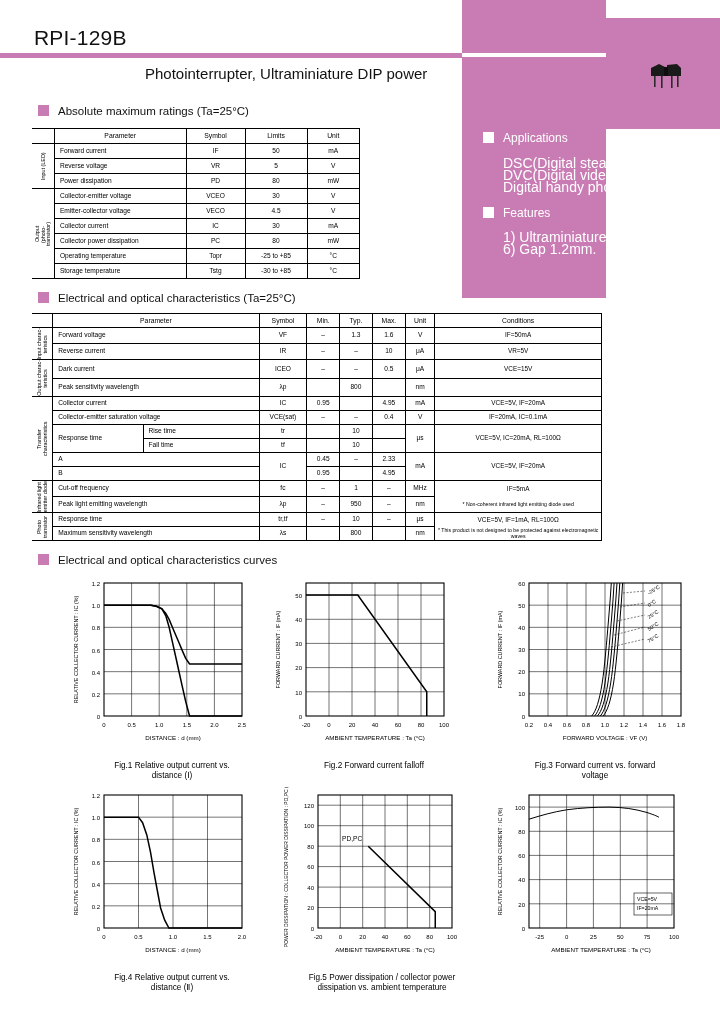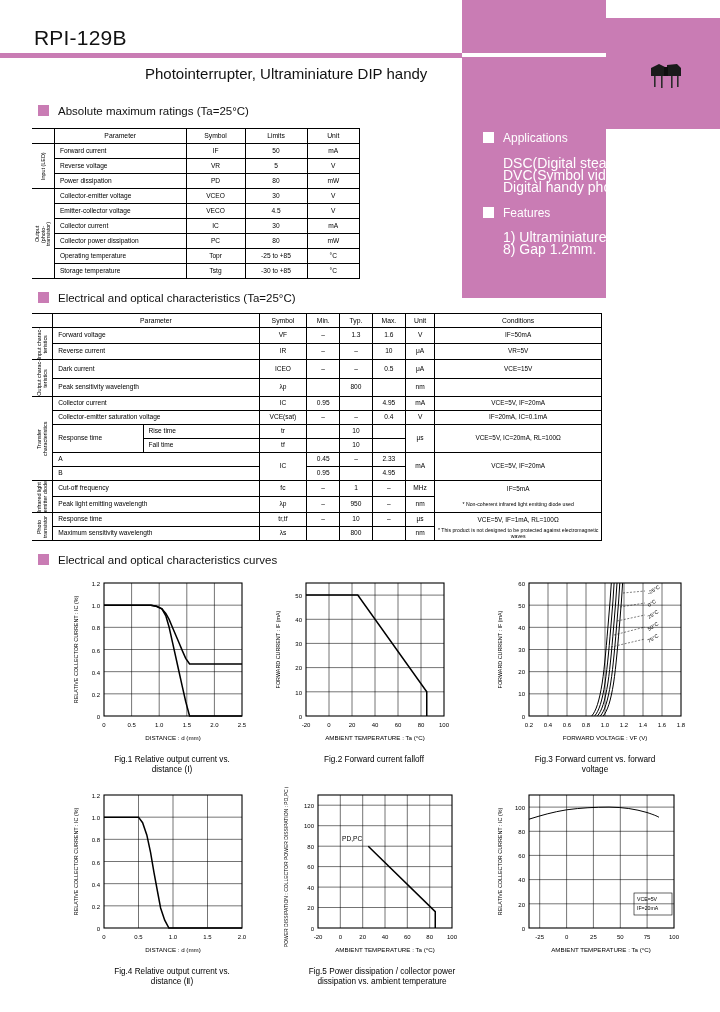--- a/index.html
+++ b/index.html
@@ -60,21 +60,21 @@
   .thick-l{border-left-width:1.6px !important;}
   .nb-l{border-left:0 !important;}
   .nb-t{border-top:0 !important;}
   .nb-b{border-bottom:0 !important;}
   .cond{text-align:left;padding-left:4px;font-size:6.4px;}
 
   
   .charts{position:absolute;left:0;top:575px;width:720px;}
   .chart-cell{position:absolute;width:220px;}
   .chart-title{
-    text-align:center;font-size:8.2px;line-height:10px;color:#000;margin-top:5px;
+    text-align:center;font-size:8.2px;line-height:10px;color:#000;margin-top:11px;
   }
   svg{display:block;}
   .gridline{stroke:#000;stroke-width:.55;fill:none;}
   .axisbox{stroke:#000;stroke-width:1.1;fill:none;}
   .curve{stroke:#000;stroke-width:1.5;fill:none;}
   .curve-thin{stroke:#000;stroke-width:1;fill:none;}
   .tick-lbl{font-size:6px;fill:#000;font-family:"Liberation Sans",sans-serif;}
   .ax-lbl{font-size:6.2px;fill:#000;font-family:"Liberation Sans",sans-serif;}
   .note-lbl{font-size:5.2px;fill:#000;font-family:"Liberation Sans",sans-serif;}
   .lead-line{stroke:#000;stroke-width:.5;stroke-dasharray:2 1.5;fill:none;}
@@ -83,51 +83,51 @@
 <body>
 
 <div class="page">
 
   <div class="block-a"></div>
   <div class="block-b"></div>
   <div class="block-c"></div>
   <div class="rule-bar"></div>
 
   <div class="part-no">RPI-129B</div>
-  <div class="subtitle">Photointerrupter, Ultraminiature DIP handy</div>
+  <div class="subtitle">Photointerrupter, Ultraminiature DIP power</div>
 
   <svg class="pkg" viewBox="0 0 42 34">
     <path d="M6 10 L14 6 L20 9 L20 18 L6 18 Z" fill="#1a1a1a"></path>
     <path d="M22 7 L32 6 L36 10 L36 18 L22 18 Z" fill="#1a1a1a"></path>
     <rect x="19" y="9" width="4" height="9" fill="#0d0d0d"></rect>
     <rect x="9" y="18" width="1.6" height="11" fill="#2b2b2b"></rect>
     <rect x="16" y="18" width="1.6" height="12" fill="#2b2b2b"></rect>
     <rect x="26" y="18" width="1.6" height="12" fill="#2b2b2b"></rect>
     <rect x="32" y="18" width="1.6" height="11" fill="#2b2b2b"></rect>
   </svg>
 
   <div class="sec-h" style="left:38px;top:104px;">
     <span class="sq"></span><span class="t">Absolute maximum ratings (Ta=25°C)</span>
   </div>
 
   <div class="panel-h" style="left:483px;top:130px;">
     <span class="sq-w"></span><span class="t">Applications</span>
   </div>
   <div class="panel-list" style="left:503px;top:157px;">
     <div>DSC(Digital steal camera)</div>
-    <div>DVC(Symbol video camera)</div>
+    <div>DVC(Digital video maximum)</div>
     <div>Digital handy phone</div>
   </div>
 
   <div class="panel-h" style="left:483px;top:205px;">
     <span class="sq-w"></span><span class="t">Features</span>
   </div>
   <div class="panel-list" style="left:503px;top:231px;">
     <div>1) Ultraminiature DIP type.</div>
-    <div>8) Gap 1.2mm.</div>
+    <div>6) Gap 1.2mm.</div>
   </div>
 
   <table class="tbl1">
     <tbody>
         <tr class="thead">
       <td class="thick-t nb-l nb-b" style="width:18px;border-top-width:1.6px;"></td>
       <td class="thick-t" style="width:138px;">Parameter</td>
       <td class="thick-t thick-l" style="width:58px;">Symbol</td>
       <td class="thick-t" style="width:62px;">Limits</td>
       <td class="thick-t" style="width:52px;">Unit</td>

